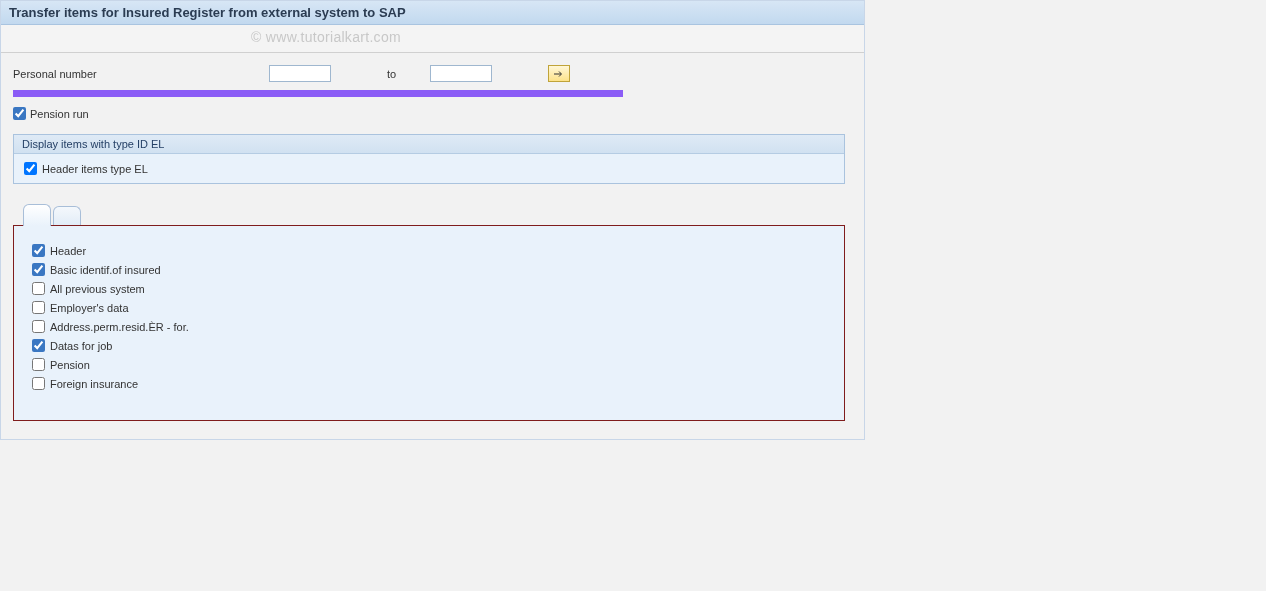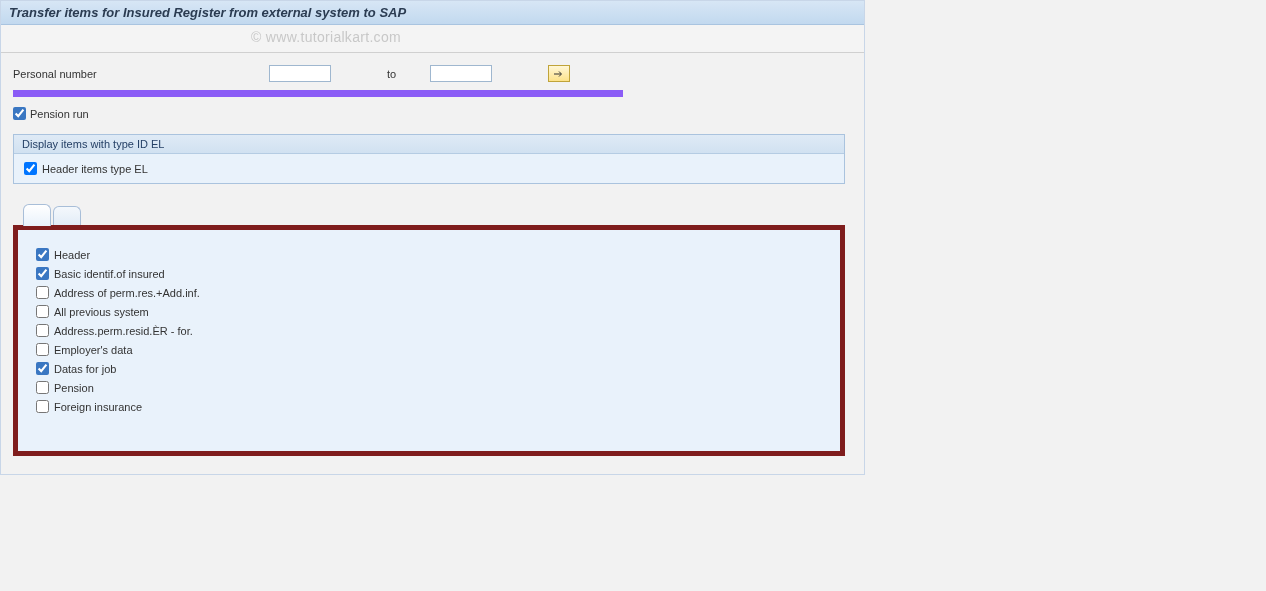--- a/index.html
+++ b/index.html
@@ -16,21 +16,20 @@
       border: 1px solid #c8d6e8;
     }
     
     .titlebar {
       background: linear-gradient(#d7e6f5, #c2d9ef);
       border-bottom: 1px solid #a9c4e0;
       padding: 4px 8px;
     }
     .titlebar .title {
       font-weight: bold;
-      font-style: italic;
       font-size: 13px;
       color: #2b3c52;
     }
     
     .toolbar-strip {
       height: 28px;
       background: #f4f4f4;
       border-bottom: 1px solid #d0d0d0;
       position: relative;
     }
@@ -126,23 +125,23 @@
       margin-right: 2px;
       cursor:pointer;
     }
     .tab.active {
       background: linear-gradient(#ffffff,#e9f2fb);
       height: 22px;
       position:relative;
       z-index:2;
     }
     .tab-panel {
-      border: 5px solid #7f1d1d;
+      border: 1px solid #7f1d1d;
       background: #e9f2fb;
-      padding: 18px 18px 32px 18px;
+      padding: 18px 18px 24px 18px;
       position:relative;
       margin-top:-1px;
     }
     .check-list .item {
       display:flex; align-items:center; gap:5px;
       margin-bottom: 6px;
     }
     .check-list input[type="checkbox"]{
       width:13px;height:13px;
       accent-color:#3a77c2;
@@ -200,33 +199,29 @@
           <div class="item">
             <input type="checkbox" checked="" style="">
             <span>Header</span>
           </div>
           <div class="item">
             <input type="checkbox" checked="" style="">
             <span>Basic identif.of insured</span>
           </div>
           <div class="item">
             <input type="checkbox" style="">
-            <span>Address of perm.res.+Add.inf.</span>
-          </div>
-          <div class="item">
-            <input type="checkbox" style="">
             <span>All previous system</span>
           </div>
           <div class="item">
             <input type="checkbox" style="">
+            <span>Employer's data</span>
+          </div>
+          <div class="item">
+            <input type="checkbox" style="">
             <span>Address.perm.resid.ÈR - for.</span>
-          </div>
-          <div class="item">
-            <input type="checkbox" style="">
-            <span>Employer's data</span>
           </div>
           <div class="item">
             <input type="checkbox" checked="" style="">
             <span>Datas for job</span>
           </div>
           <div class="item">
             <input type="checkbox" style="">
             <span>Pension</span>
           </div>
           <div class="item">

